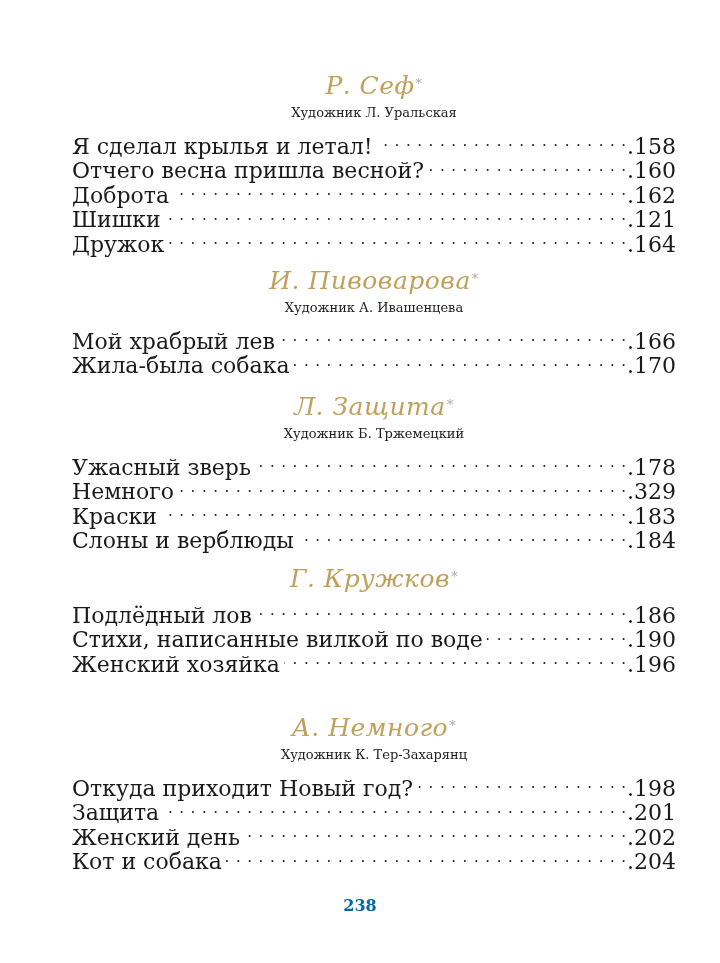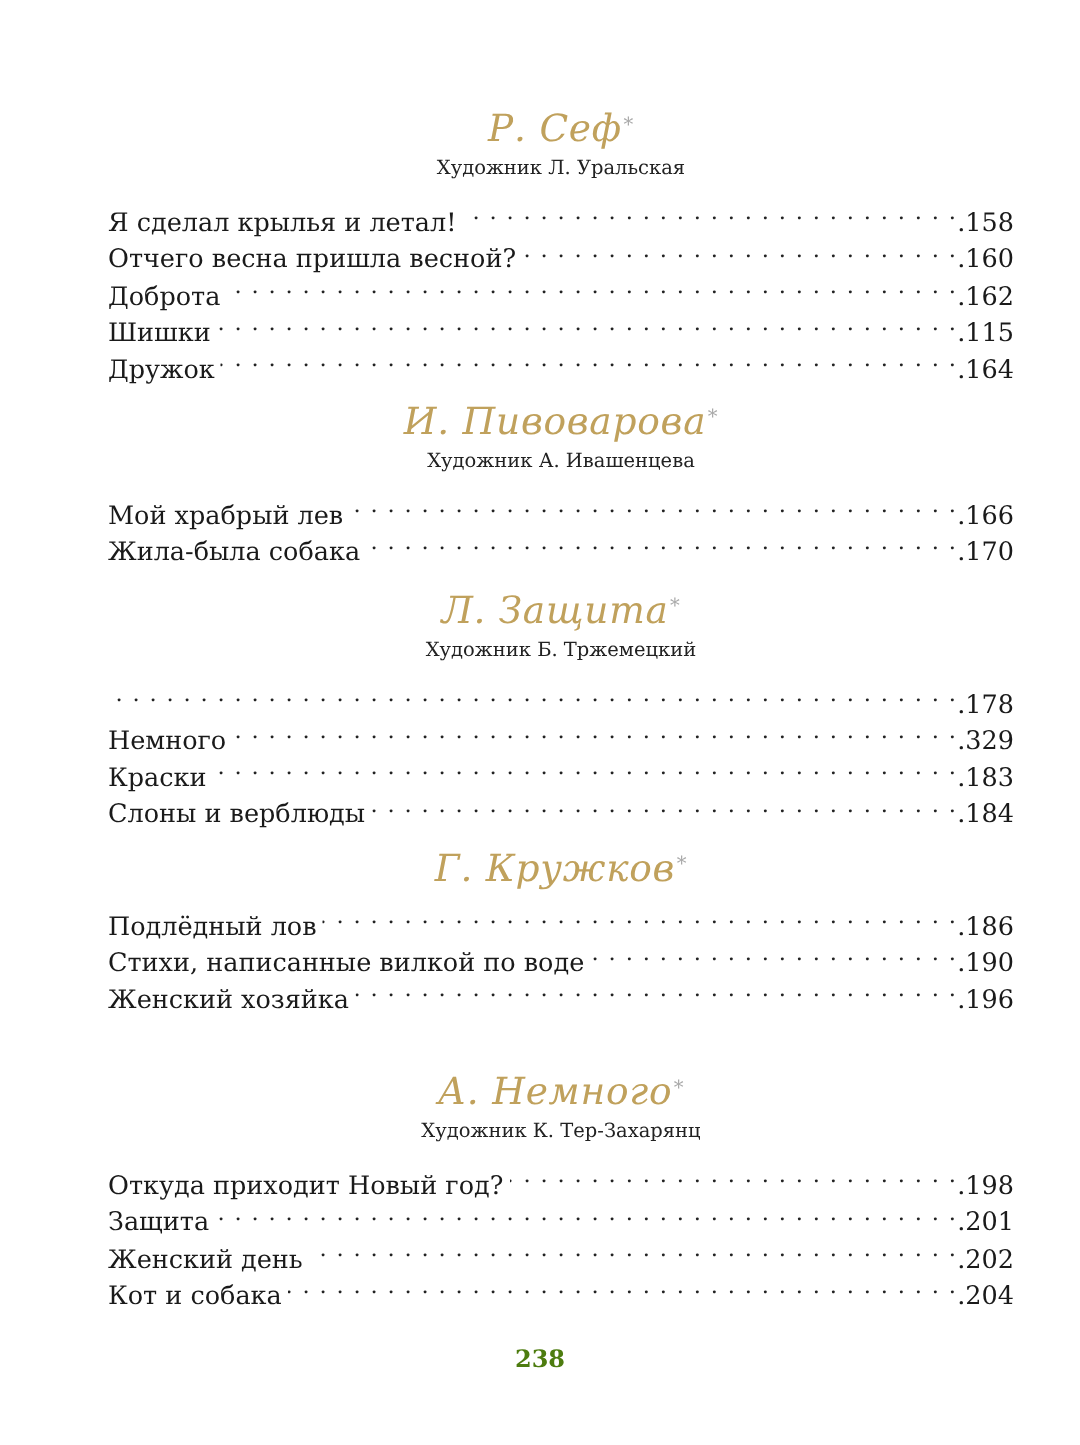--- a/index.html
+++ b/index.html
@@ -55,21 +55,21 @@
       margin-top: 2px;
       white-space: nowrap;
     }
     .entries {
       margin-top: 4px;
     }
     .entry {
       display: flex;
       align-items: baseline;
       height: 24.5px;
-      font-size: 17px;
+      font-size: 22px;
       line-height: 24.5px;
       white-space: nowrap;
     }
     .entry .title {
       flex: 0 0 auto;
       padding-right: 4px;
     }
     .entry .dots {
       flex: 1 1 auto;
       overflow: hidden;
@@ -94,21 +94,21 @@
       content: ".";
     }
     .footer-page {
       position: absolute;
       left: 0;
       width: 720px;
       top: 880px;
       text-align: center;
       font-size: 16px;
       font-weight: bold;
-      color: #4d7c0f;
+      color: #0369a1;
     }
   </style>
 </head>
 <body>
 
 <div class="page">
 
   <div class="section" style="top:55px;">
     <div class="author"><span>Р. Сеф</span><span class="star">*</span></div>
     <div class="illustrator">Художник Л. Уральская</div>
@@ -124,21 +124,21 @@
           <span class="page-num">160</span>
         </div>
       <div class="entry">
           <span class="title">Доброта</span>
           <span class="dots"></span>
           <span class="page-num">162</span>
         </div>
       <div class="entry">
           <span class="title">Шишки</span>
           <span class="dots"></span>
-          <span class="page-num">115</span>
+          <span class="page-num">121</span>
         </div>
       <div class="entry">
           <span class="title">Дружок</span>
           <span class="dots"></span>
           <span class="page-num">164</span>
         </div>
     </div>
   </div>
 
   <div class="section" style="top:250px;">
@@ -156,20 +156,21 @@
           <span class="page-num">170</span>
         </div>
     </div>
   </div>
 
   <div class="section" style="top:376px;">
     <div class="author"><span>Л. Защита</span><span class="star">*</span></div>
     <div class="illustrator">Художник Б. Тржемецкий</div>
     <div class="entries">
       <div class="entry">
+          <span class="title">Ужасный зверь</span>
           <span class="dots"></span>
           <span class="page-num">178</span>
         </div>
       <div class="entry">
           <span class="title">Немного</span>
           <span class="dots"></span>
           <span class="page-num">329</span>
         </div>
       <div class="entry">
           <span class="title">Краски</span>

